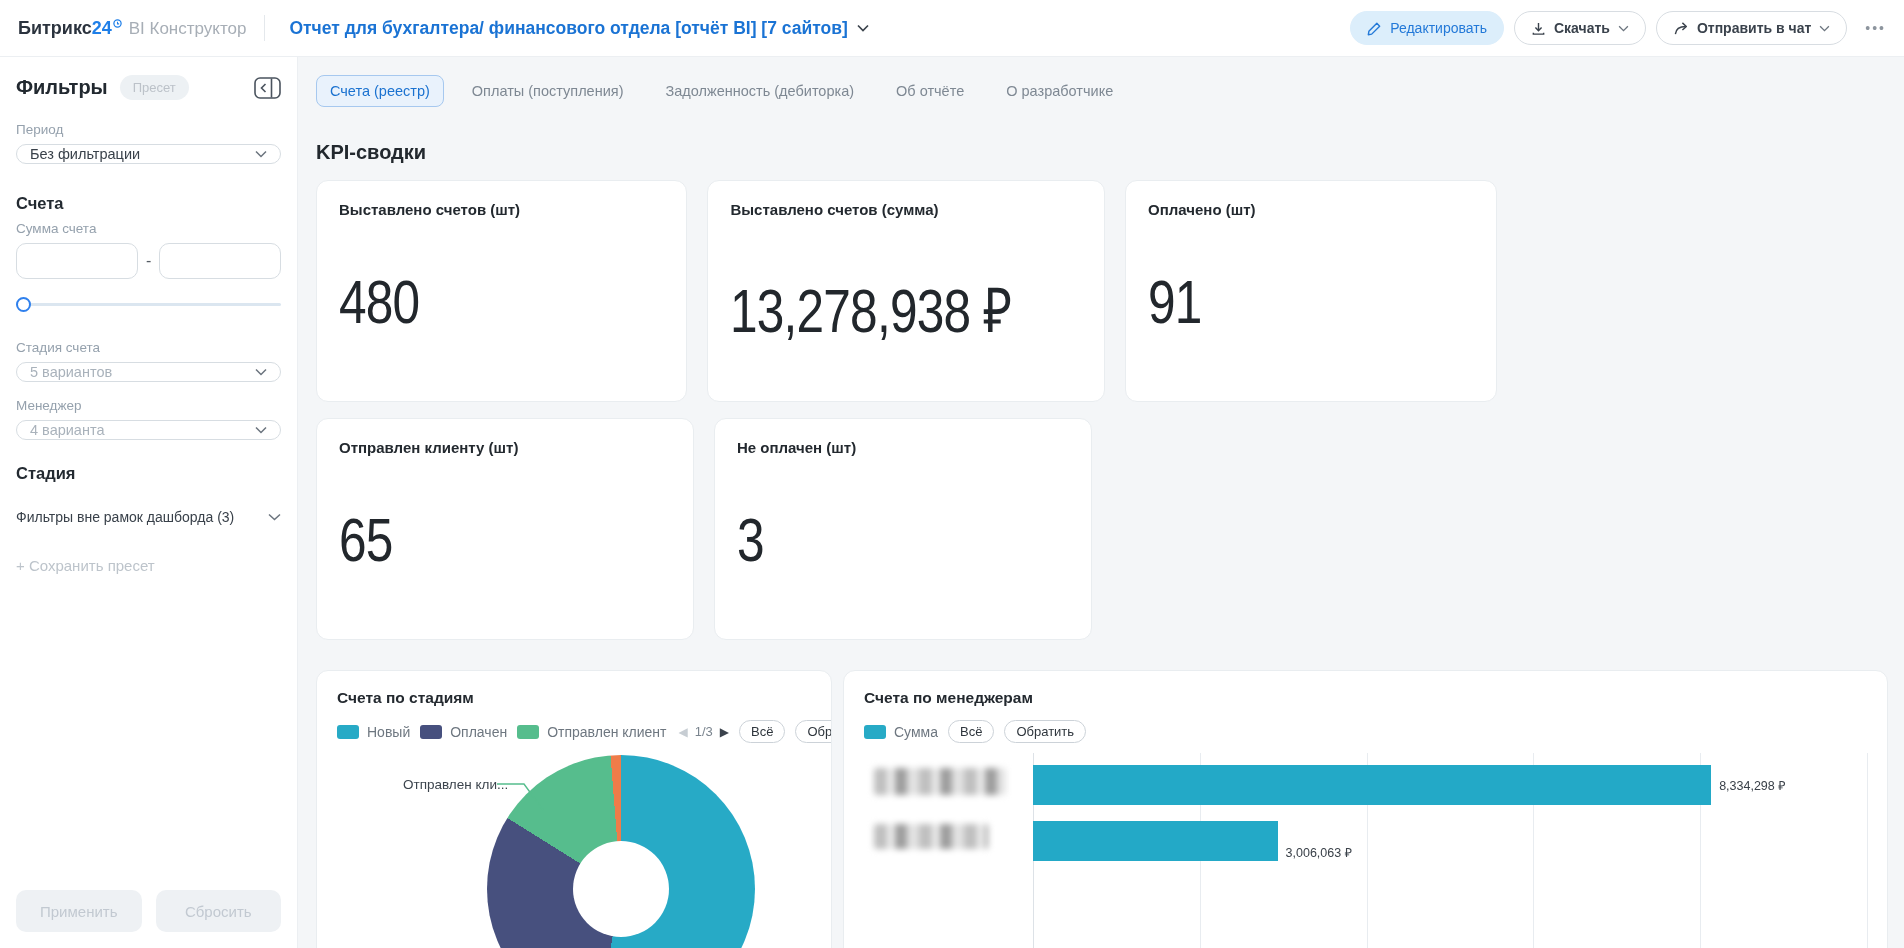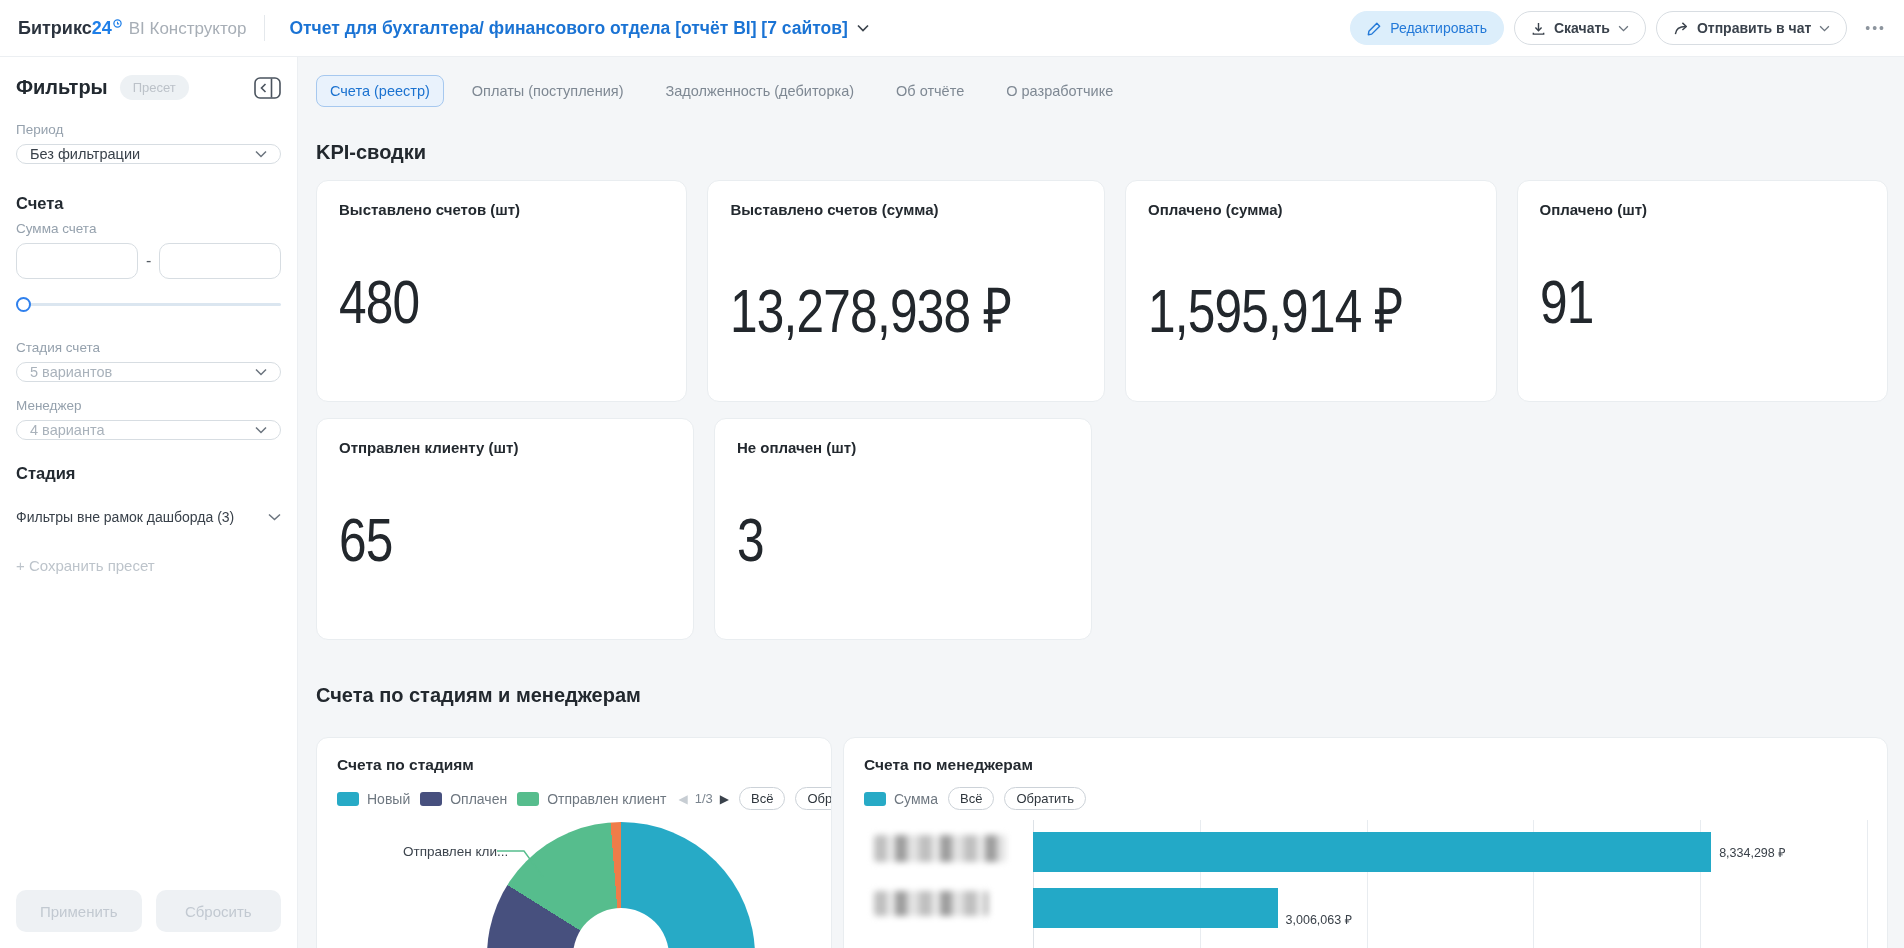--- a/index.html
+++ b/index.html
@@ -240,42 +240,37 @@
   <div class="kpi-grid">
     <div class="kpi-card">
       <div class="kpi-label">Выставлено счетов (шт)</div>
       <div class="kpi-value">480</div>
     </div>
     <div class="kpi-card">
       <div class="kpi-label">Выставлено счетов (сумма)</div>
       <div class="kpi-value">13,278,938 ₽</div>
     </div>
     <div class="kpi-card">
-      <div class="kpi-label">Оплачено (сумма)</div>
-      <div class="kpi-value">1,595,914 ₽</div>
-    </div>
-    <div class="kpi-card">
       <div class="kpi-label">Оплачено (шт)</div>
       <div class="kpi-value">91</div>
     </div>
   </div>
   <div class="kpi-grid">
     <div class="kpi-card">
       <div class="kpi-label">Отправлен клиенту (шт)</div>
       <div class="kpi-value">65</div>
     </div>
     <div class="kpi-card">
       <div class="kpi-label">Не оплачен (шт)</div>
       <div class="kpi-value">3</div>
     </div>
     <div></div>
       <div></div>
   </div>
 
-  <div class="section-title" style="margin-top:44px;">Счета по стадиям и менеджерам</div>
 
   <div class="charts-row">
 
     <div class="chart-card left">
       <div class="chart-title">Счета по стадиям</div>
       <div class="legend-row">
         <div class="legend-item">
           <span class="swatch" style="background-color: rgb(39, 170, 198);"></span>
           <span class="legend-text">Новый</span>
         </div>

